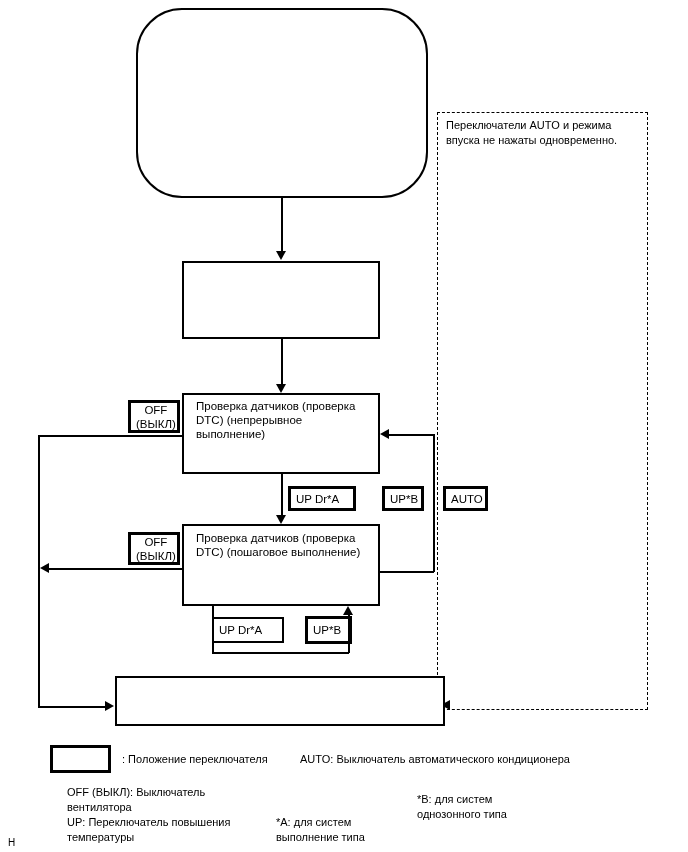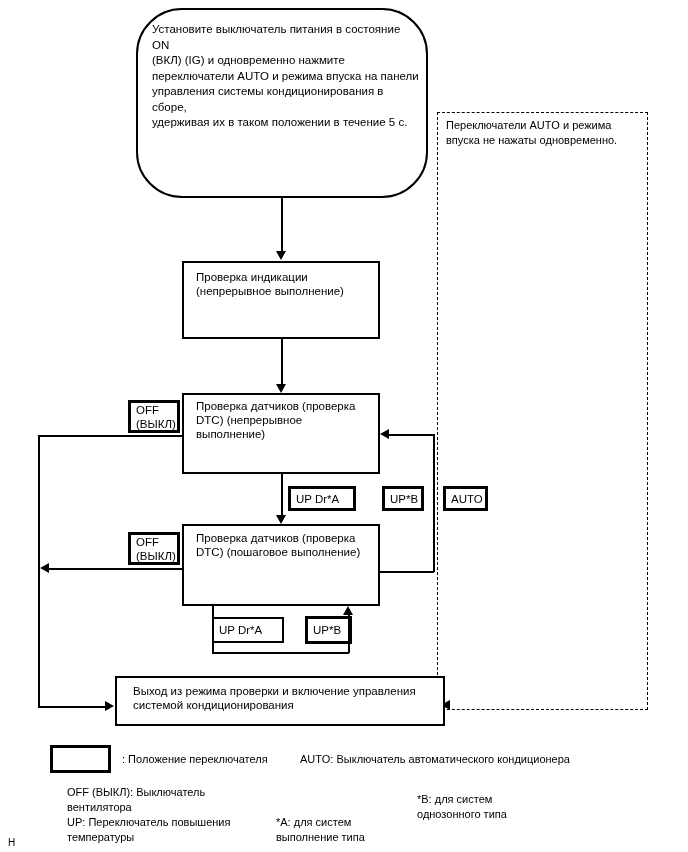--- a/index.html
+++ b/index.html
@@ -44,21 +44,21 @@
     box-sizing: border-box;
     display: flex;
     align-items: center;
     justify-content: center;
     text-align: center;
   }
   .sw-box.thin { border-width: 2px; }
   .sw-box.left-al {
     justify-content: flex-start;
     padding-left: 5px;
-    text-align: left;
+    text-align: center;
   }
 
   
   .txt {
     font-size: 11.5px;
     line-height: 15.5px;
     white-space: pre-line;
     color: #000;
   }
   .txt-sm {
@@ -114,38 +114,31 @@
     border-width: 5.5px 0 5.5px 9px;
     border-color: transparent transparent transparent #000;
   }
 </style>
 </head>
 <body>
 
 <div id="page">
 
   <div class="abs terminator" style="left:136px; top:8px; width:292px; height:190px;"></div>
-  <div class="abs txt" style="left:152px; top:22px; width:268px;">Установите выключатель питания в состояние ON
-(ВКЛ) (IG) и одновременно нажмите
-переключатели AUTO и режима впуска на панели
-управления системы кондиционирования в сборе,
-удерживая их в таком положении в течение 5 с.</div>
 
   <div class="abs dashed-box" style="left:437px; top:112px; width:211px; height:598px;"></div>
   <div class="abs txt-sm" style="left:446px; top:118px; width:200px;">Переключатели AUTO и режима
 впуска не нажаты одновременно.</div>
 
   <div class="abs arr arr-left" style="left:441px; top:700px;"></div>
 
   <div class="abs ln-v" style="left:281px; top:198px; height:55px;"></div>
   <div class="abs arr arr-down" style="left:276px; top:251px;"></div>
 
   <div class="abs proc-box" style="left:182px; top:261px; width:198px; height:78px;"></div>
-  <div class="abs txt-box" style="left:196px; top:270px; width:178px;">Проверка индикации
-(непрерывное выполнение)</div>
 
   <div class="abs ln-v" style="left:281px; top:339px; height:47px;"></div>
   <div class="abs arr arr-down" style="left:276px; top:384px;"></div>
 
   <div class="abs proc-box" style="left:182px; top:393px; width:198px; height:81px;"></div>
   <div class="abs txt-box" style="left:196px; top:399px; width:180px;">Проверка датчиков (проверка
 DTC) (непрерывное
 выполнение)</div>
 
   <div class="abs sw-box left-al txt-box" style="left:128px; top:400px; width:52px; height:33px;">OFF
@@ -181,22 +174,20 @@
   <div class="abs sw-box thin left-al txt-box" style="left:212px; top:617px; width:72px; height:26px;">UP Dr*A</div>
   <div class="abs ili" style="left:287px; top:624px;">или</div>
   <div class="abs sw-box left-al txt-box" style="left:305px; top:616px; width:47px; height:28px;">UP*B</div>
 
   <div class="abs ln-v" style="left:212px; top:606px; height:47px;"></div>
   <div class="abs ln-h" style="left:212px; top:652px; width:137px;"></div>
   <div class="abs ln-v" style="left:348px; top:615px; height:38px;"></div>
   <div class="abs arr arr-up" style="left:343px; top:606px;"></div>
 
   <div class="abs proc-box" style="left:115px; top:676px; width:330px; height:50px;"></div>
-  <div class="abs txt-box" style="left:133px; top:684px; width:306px;">Выход из режима проверки и включение управления
-системой кондиционирования</div>
 
   <div class="abs ln-h" style="left:38px; top:706px; width:69px;"></div>
   <div class="abs arr arr-right" style="left:105px; top:701px;"></div>
 
   <div class="abs sw-box" style="left:50px; top:745px; width:61px; height:28px;"></div>
   <div class="abs legend-txt" style="left:67px; top:785px; width:230px;">OFF (ВЫКЛ): Выключатель
 вентилятора</div>
 
   <div class="abs legend-txt" style="left:122px; top:752px; width:220px;">: Положение переключателя</div>
   <div class="abs legend-txt" style="left:67px; top:815px; width:230px;">UP: Переключатель повышения

